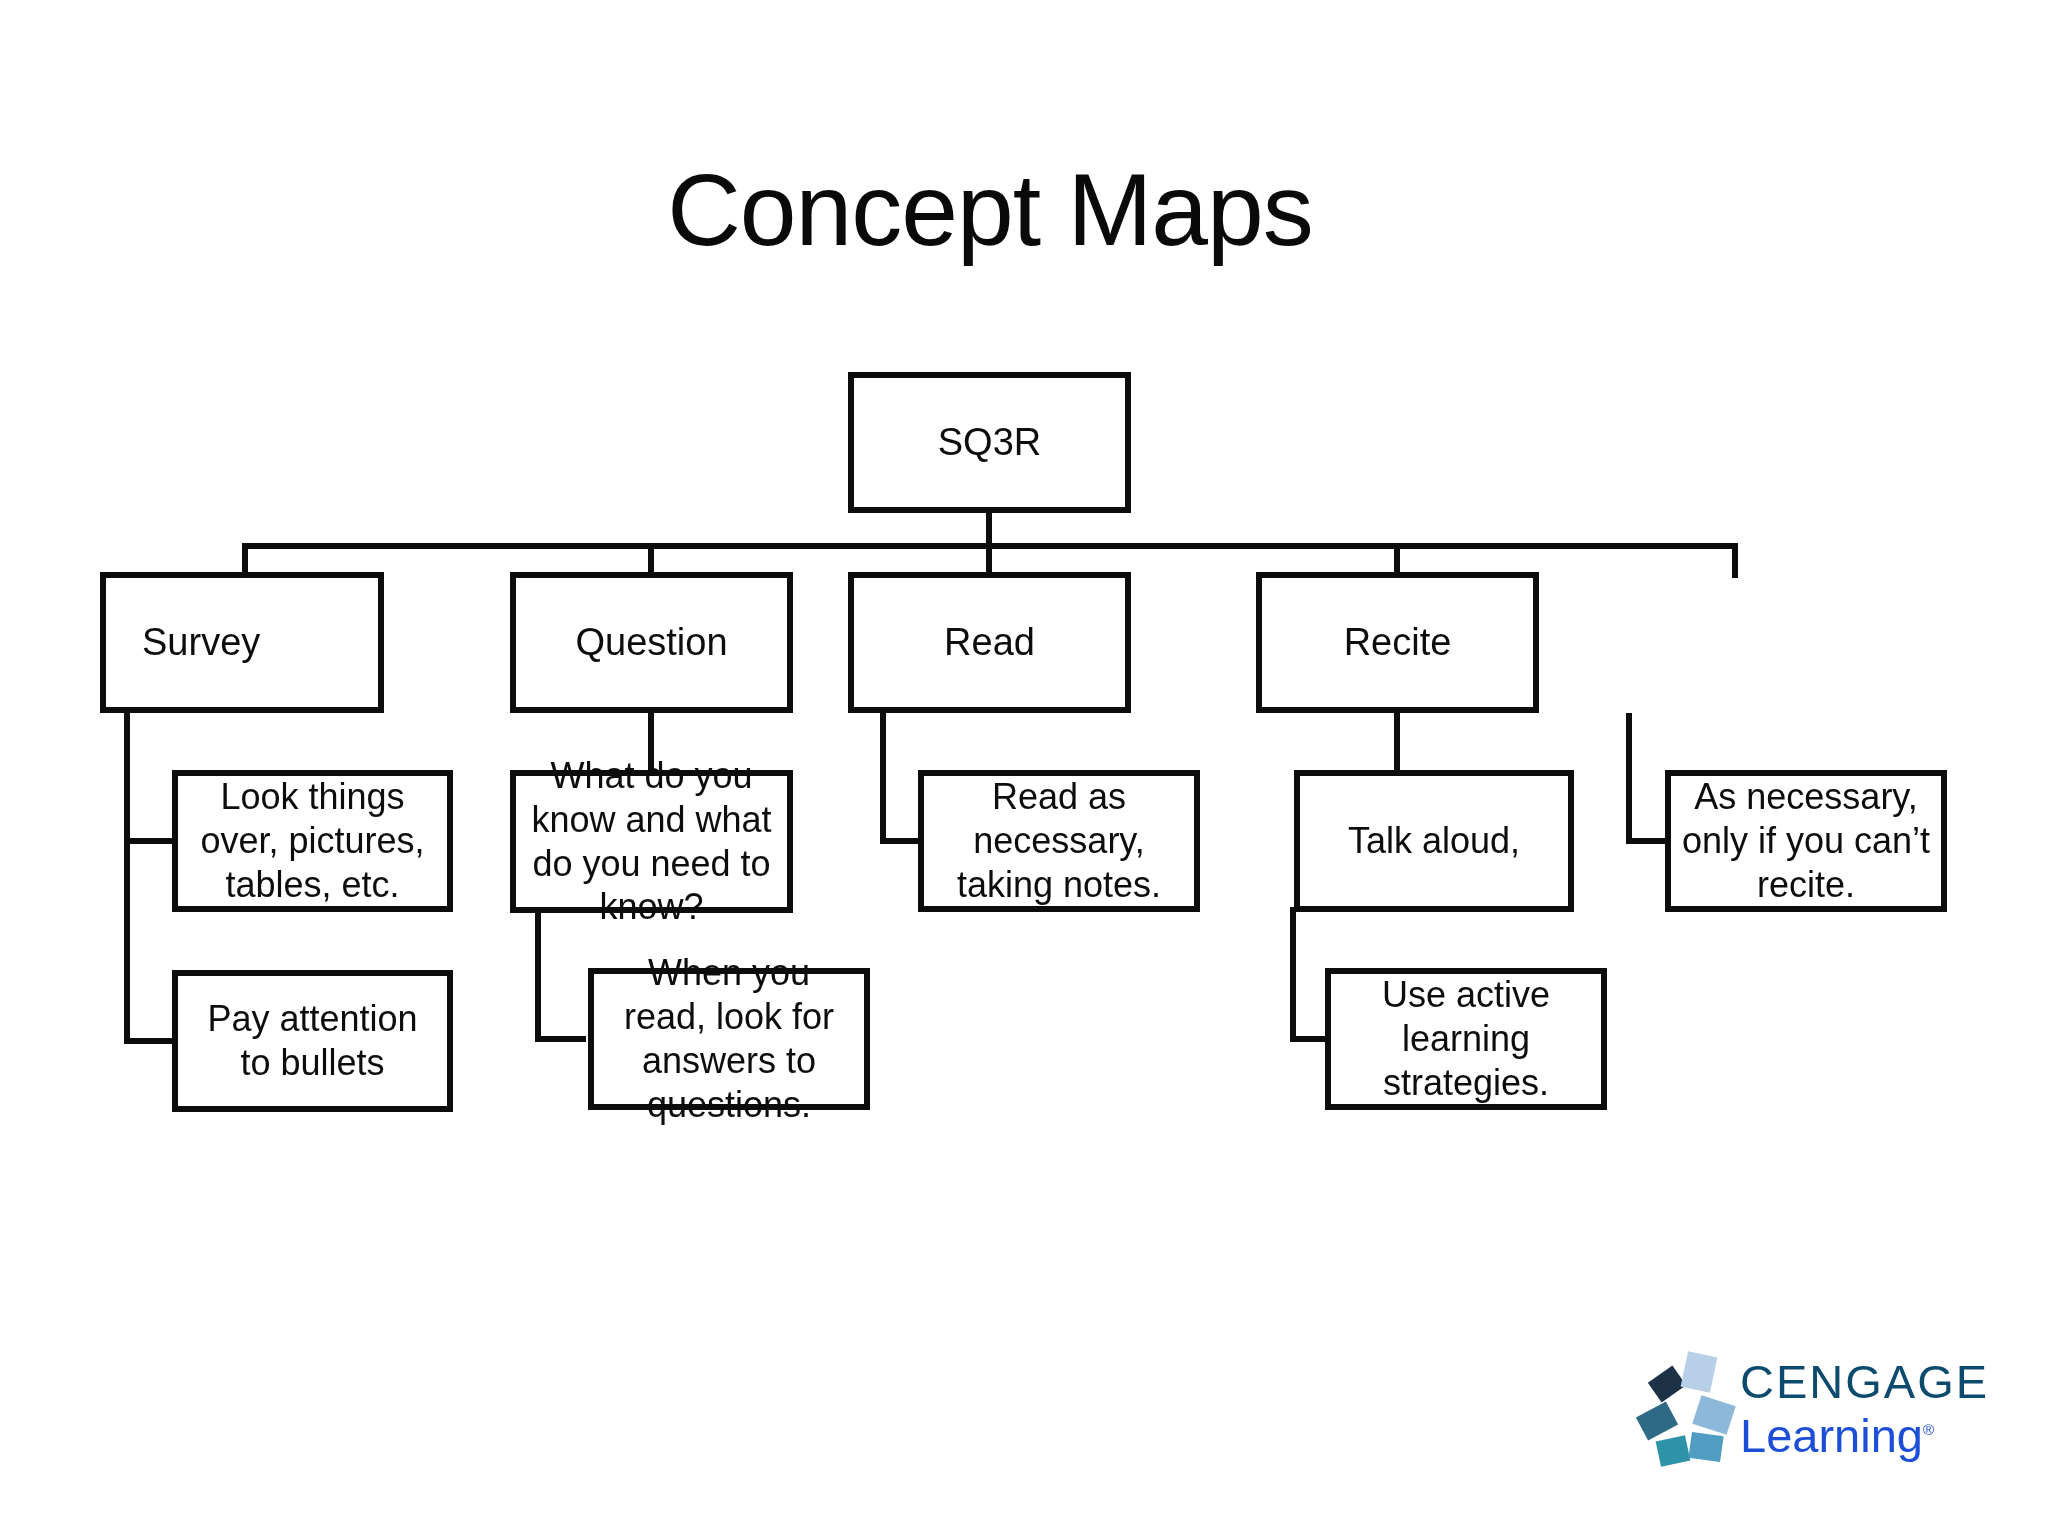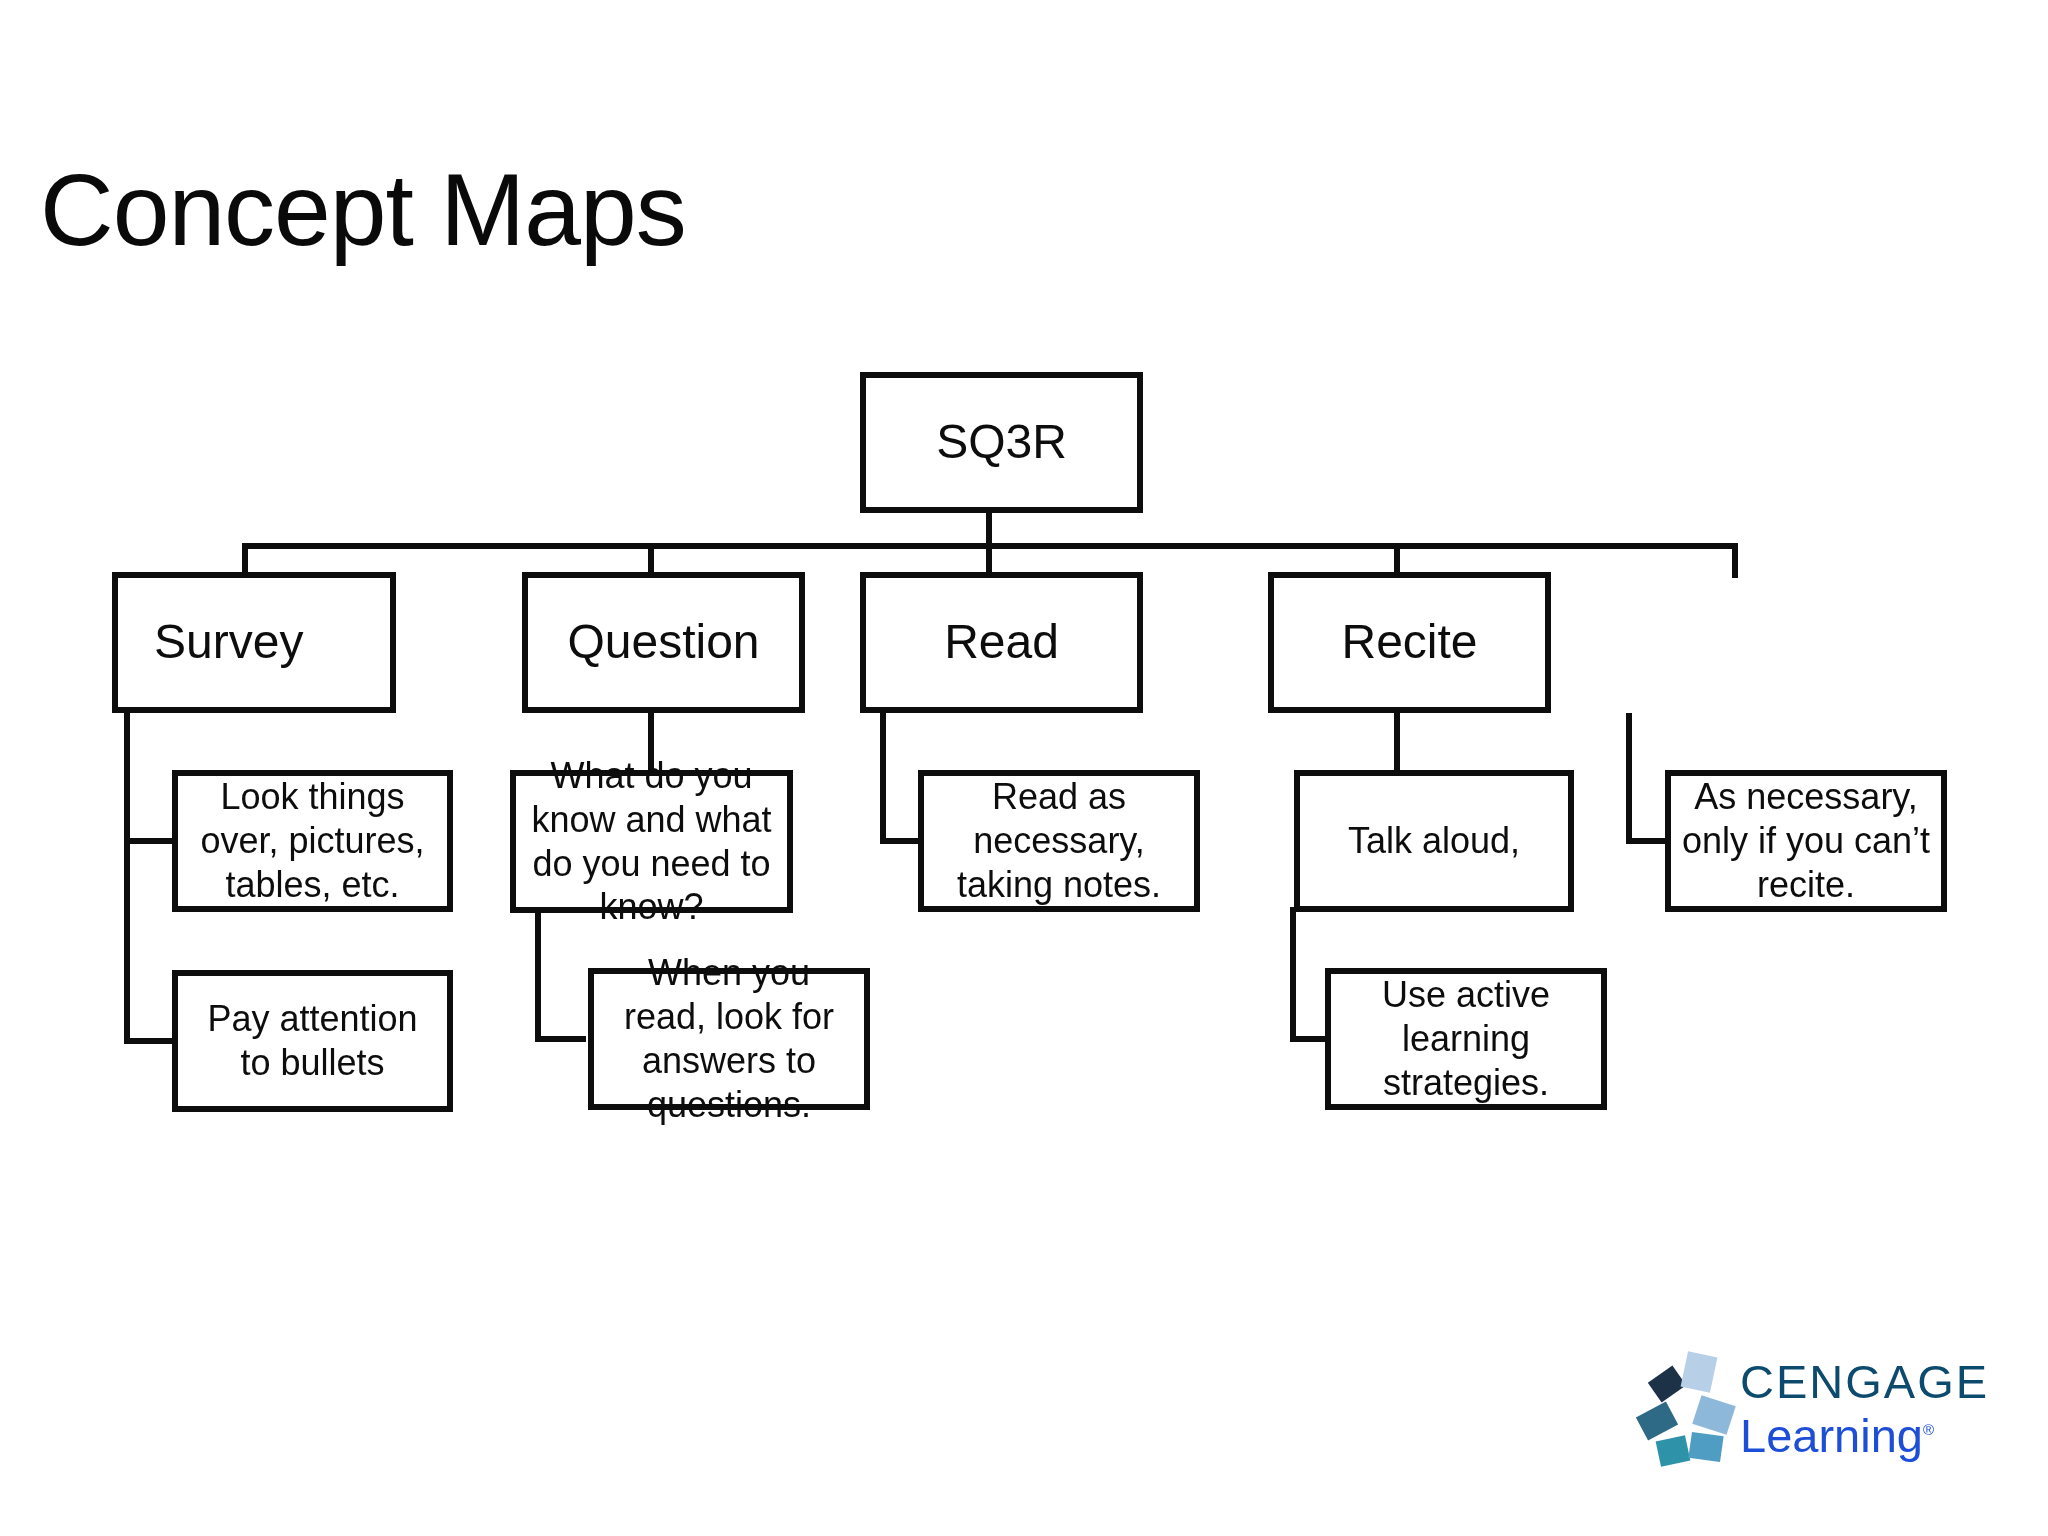--- a/index.html
+++ b/index.html
@@ -2,30 +2,29 @@
 <html><head>
 <meta charset="utf-8">
 <style>
   html, body { margin:0; padding:0; background:#ffffff; }
   .canvas {
     position:relative; width:2048px; height:1536px; background:#ffffff;
     font-family:"Liberation Sans", sans-serif; color:#0d0d0d; overflow:hidden;
   }
   .title {
     position:absolute; left:0; top:152px; width:1980px; margin:0;
-    text-align:left; font-size:102px; font-weight:400; letter-spacing:-1px;
+    text-align:center; font-size:102px; font-weight:400; letter-spacing:-1px;
     color:#0a0a0a;
-    padding-left:40px;
   }
   .box {
     position:absolute; box-sizing:border-box; border:6px solid #0d0d0d;
     background:#ffffff; display:flex; align-items:center; justify-content:center;
     text-align:center; font-size:36px; line-height:1.22; padding:4px 10px;
   }
-  .box.parent { font-size:48px;margin-left:12px; }
+  .box.parent { font-size:38px; }
   .box.left-label { justify-content:flex-start; text-align:center; padding-left:36px; }
   .seg { position:absolute; background:#0d0d0d; }
 
   
   .logo { position:absolute; left:1638px; top:1350px; width:340px; height:130px; }
   .logo .sq { position:absolute; }
   .logo .sq1 { left:14px; top:22px; width:30px; height:24px; background:#1d3247; transform:rotate(-35deg); }
   .logo .sq2 { left:46px; top:4px;  width:30px; height:36px; background:#b7d0e8; transform:rotate(12deg); }
   .logo .sq3 { left:2px;  top:58px; width:34px; height:26px; background:#2e6a85; transform:rotate(-28deg); }
   .logo .sq4 { left:58px; top:50px; width:36px; height:30px; background:#8db8da; transform:rotate(18deg); }

